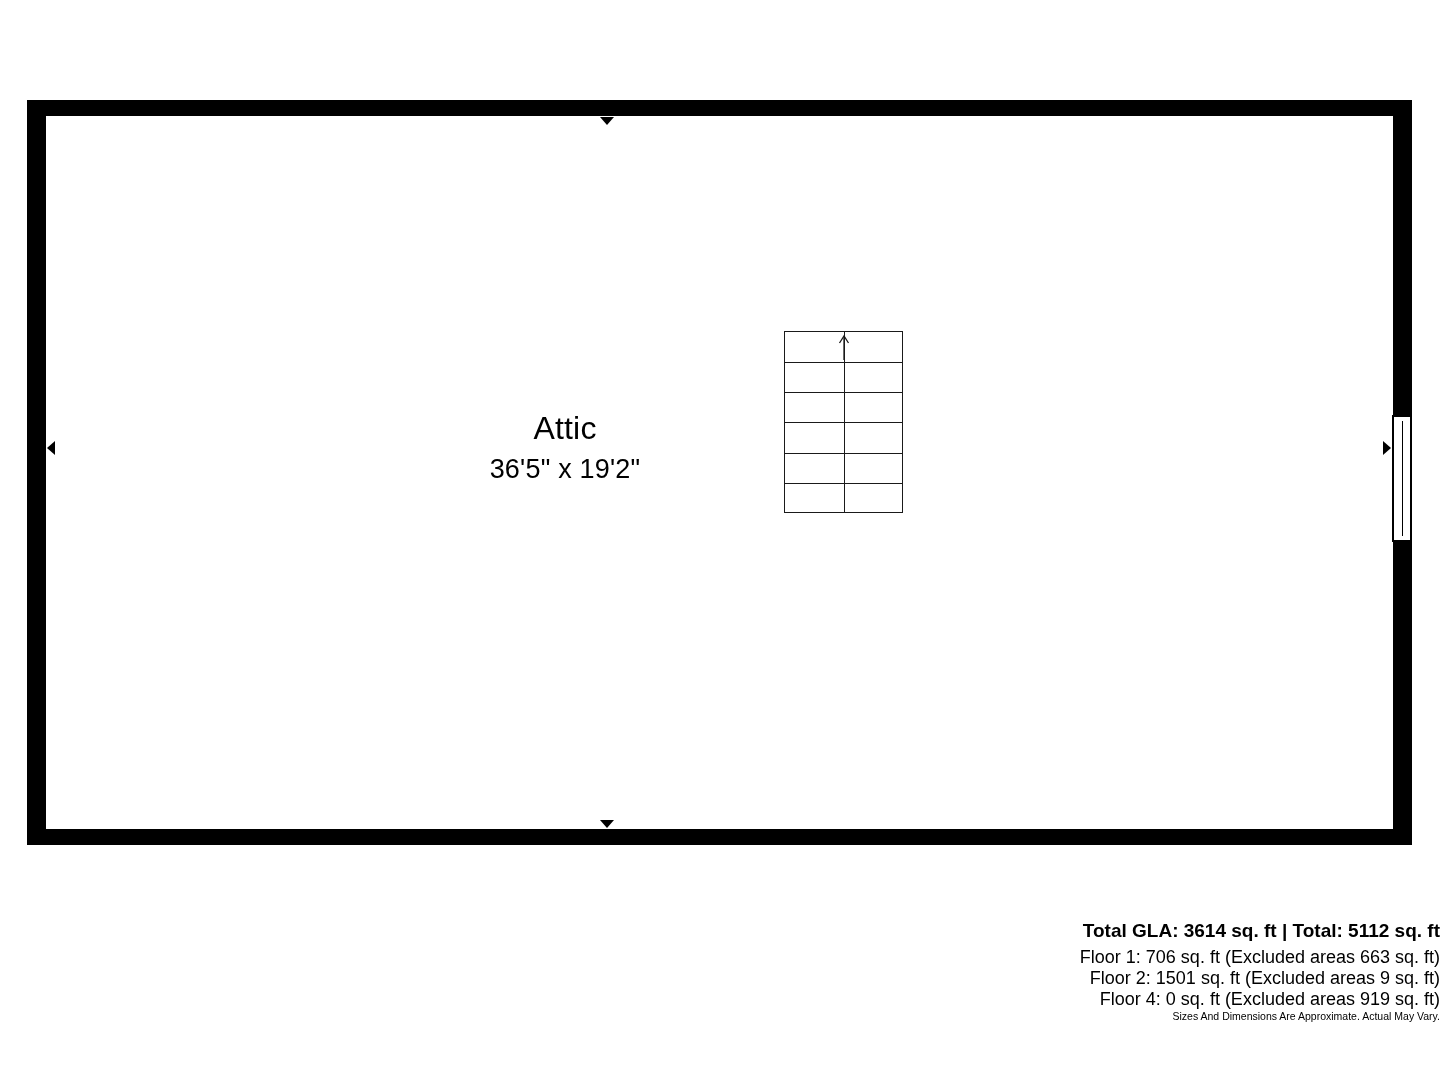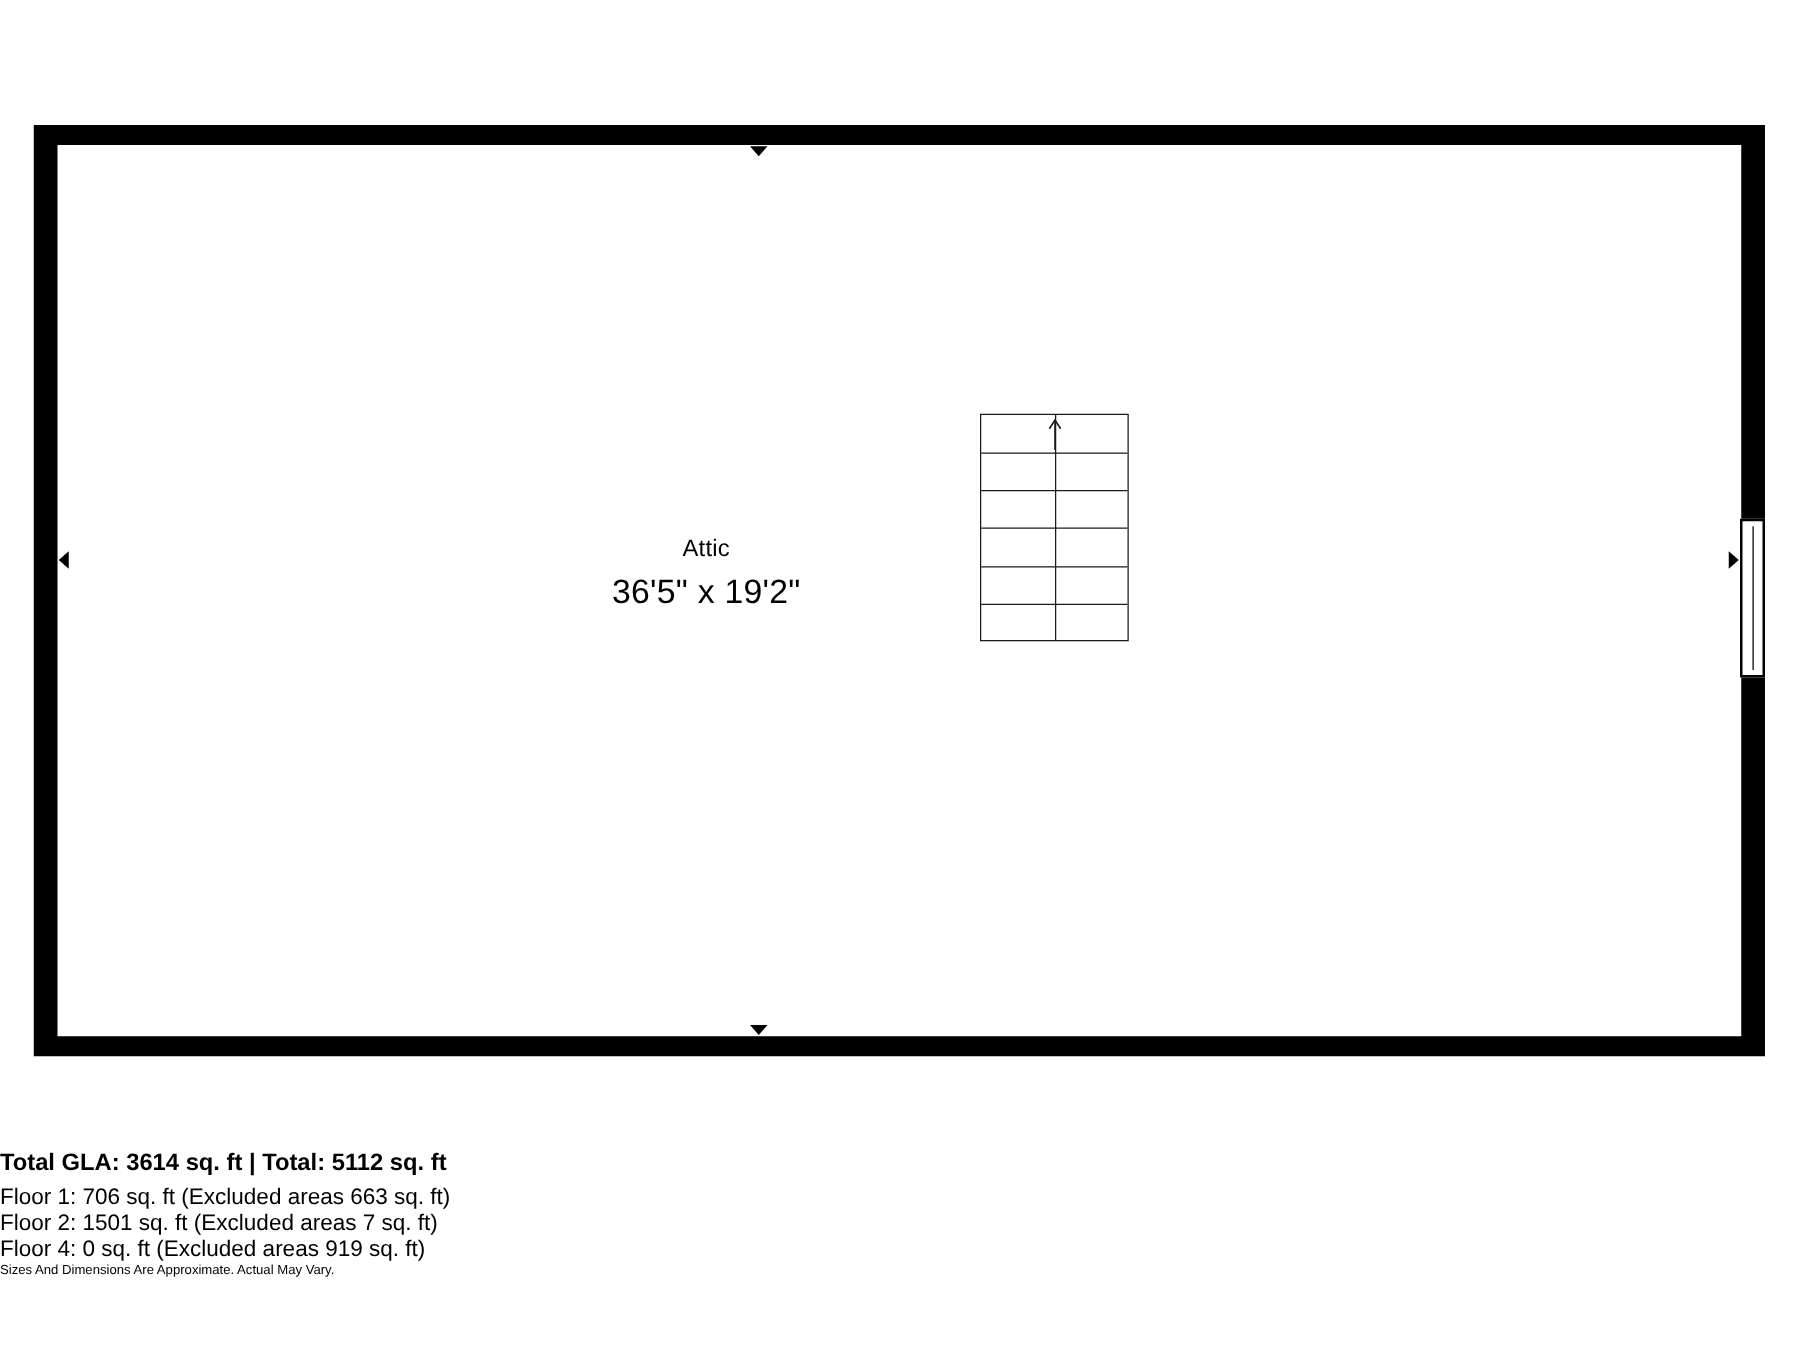--- a/index.html
+++ b/index.html
@@ -47,23 +47,22 @@
   
   .room-label {
     position: absolute;
     left: 420px;
     top: 408px;
     width: 290px;
     text-align: center;
     line-height: 1.25;
   }
   .room-label .room-name {
-    font-size: 19px;
+    font-size: 32px;
     letter-spacing: 0.2px;
-    margin-top: 20px;
   }
   .room-label .room-dims {
     font-size: 27px;
     letter-spacing: 0.2px;
     margin-top: 5px;
   }
 
   
   .stairs {
     position: absolute;
@@ -153,21 +152,21 @@
     width: 0;
     border-left: 1.5px solid #000000;
   }
 
   
   .summary {
     position: absolute;
     left: 0;
     top: 920px;
     width: 1440px;
-    text-align: left;
+    text-align: right;
   }
   .summary .total-line {
     font-size: 19px;
     font-weight: bold;
     margin-bottom: 5px;
   }
   .summary .floor-line {
     font-size: 18px;
     line-height: 1.17;
   }
@@ -210,16 +209,16 @@
       <line x1="7" y1="26" x2="7" y2="3" stroke="#1a1a1a" stroke-width="1.3"></line>
       <polyline points="2.5,9 7,2 11.5,9" fill="none" stroke="#1a1a1a" stroke-width="1.3"></polyline>
     </svg>
   </div>
 
 </div>
 
 <div class="summary">
   <div class="total-line">Total GLA: 3614 sq. ft | Total: 5112 sq. ft</div>
   <div class="floor-line">Floor 1: 706 sq. ft (Excluded areas 663 sq. ft)</div>
-  <div class="floor-line">Floor 2: 1501 sq. ft (Excluded areas 7 sq. ft)</div>
+  <div class="floor-line">Floor 2: 1501 sq. ft (Excluded areas 9 sq. ft)</div>
   <div class="floor-line">Floor 4: 0 sq. ft (Excluded areas 919 sq. ft)</div>
   <div class="disclaimer">Sizes And Dimensions Are Approximate. Actual May Vary.</div>
 </div>
 
 </body></html>

